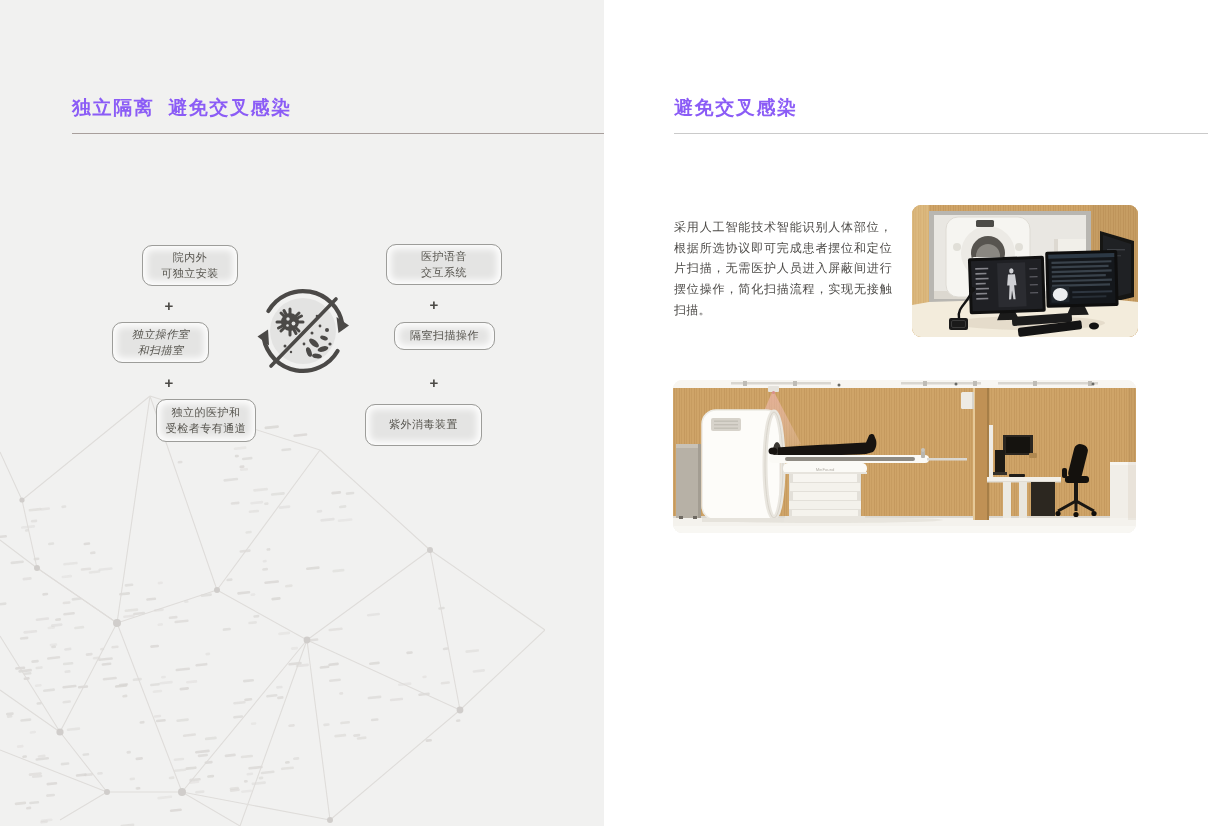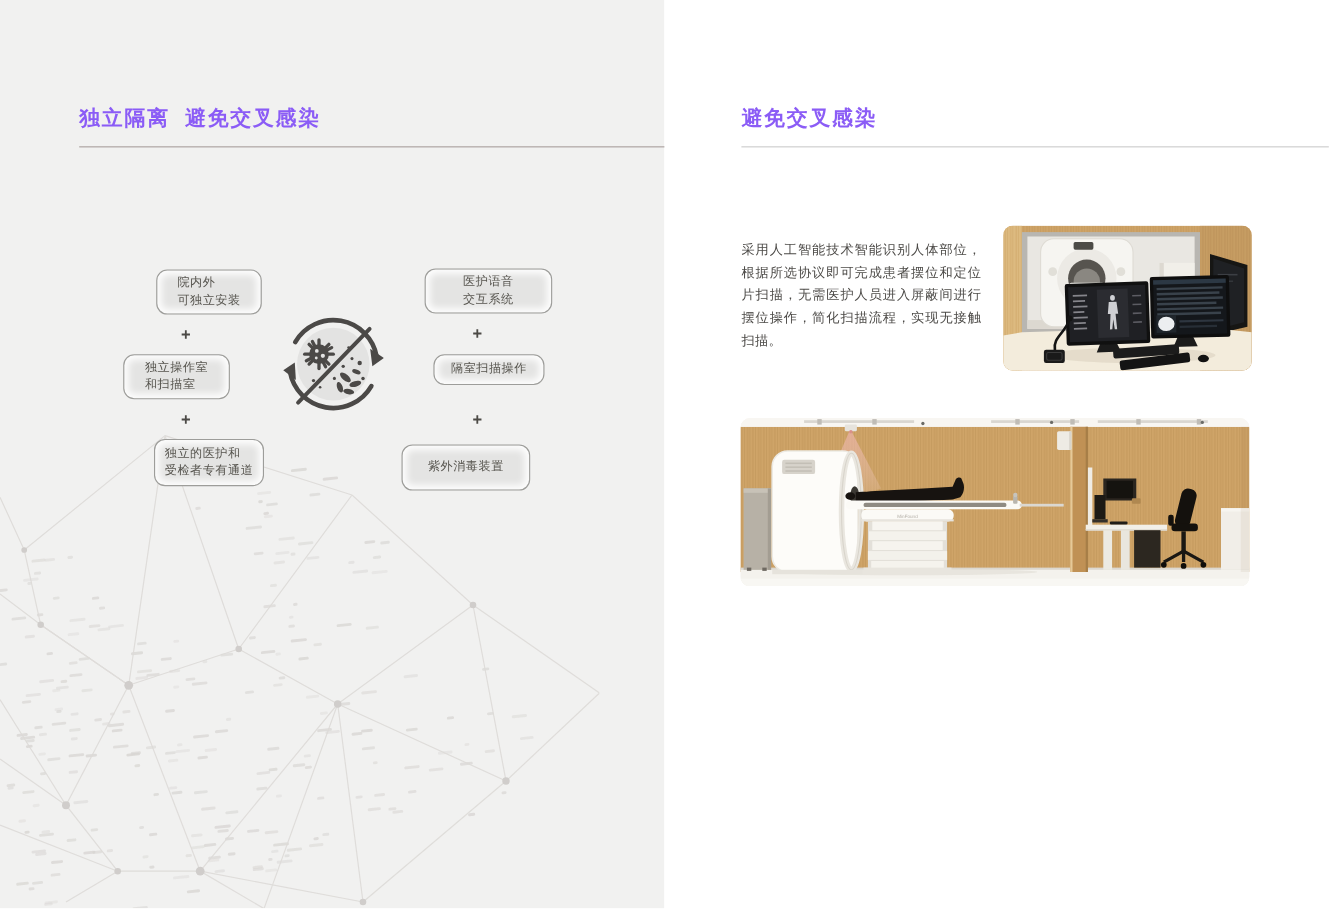--- a/index.html
+++ b/index.html
@@ -6,21 +6,21 @@
   body{font-family:"Liberation Sans","DejaVu Sans",sans-serif;}
   .canvas{position:relative;width:1209px;height:826px;overflow:hidden;background:#fff;}
   .left-panel{position:absolute;left:0;top:0;width:604px;height:826px;background:#f1f1f0;overflow:hidden;}
   .right-panel{position:absolute;left:604px;top:0;width:605px;height:826px;background:#ffffff;}
   .section-title{position:absolute;margin:0;font-size:19px;font-weight:700;color:#8b5cf6;letter-spacing:1.6px;white-space:pre;}
   .rule{position:absolute;height:1px;}
   .rule-left{left:72px;top:133px;width:532px;background:#a89f9c;}
   .rule-right{left:674px;top:133px;width:534px;background:#cacaca;}
   .dbox{position:absolute;box-sizing:border-box;border:1px solid #9d9d9a;border-radius:10px;
         background:#e4e4e3;box-shadow:inset 0 0 7px 4px rgba(255,255,255,0.92);
-        display:flex;align-items:center;justify-content:center;
+        display:flex;align-items:center;justify-content:center;text-align:center;
         font-size:11px;line-height:1.45;color:#56544e;letter-spacing:0.5px;white-space:pre-line;}
   .plus{position:absolute;transform:translate(-50%,-50%);font-size:15px;font-weight:700;color:#4c4a46;}
   .para{position:absolute;left:674px;top:217px;width:218px;margin:0;font-size:12px;line-height:1.72;
         color:#4d4b48;text-align:justify;letter-spacing:0.3px;font-family:Liberation Serif, serif;}
   .photo{position:absolute;border-radius:9px;overflow:hidden;}
   .photo svg{display:block;}
   .wm{position:absolute;left:0;top:390px;pointer-events:none;opacity:0.8;}
   .center-icon{position:absolute;left:257px;top:286px;}
 </style>
 </head>
@@ -290,24 +290,24 @@
   </div>
 
   <div class="right-panel"></div>
 
   <h1 class="section-title" style="left:72px;top:95px;">独立隔离  避免交叉感染</h1>
   <div class="rule rule-left"></div>
 
   <div class="dbox" style="left:142px;top:245px;width:96px;height:41px;">院内外
 可独立安装</div>
   <div class="plus" style="left:169px;top:305px;">+</div>
-  <div class="dbox" style="left:112px;top:322px;width:97px;height:41px;">独立操作室
+  <div class="dbox" style="left:112px;top:322px;width:97px;height:41px;font-style:italic;">独立操作室
 和扫描室</div>
   <div class="plus" style="left:169px;top:382px;">+</div>
-  <div class="dbox" style="left:140px;top:399px;width:100px;height:43px;">独立的医护和
+  <div class="dbox" style="left:156px;top:399px;width:100px;height:43px;">独立的医护和
 受检者专有通道</div>
 
   <div class="dbox" style="left:386px;top:244px;width:116px;height:41px;">医护语音
 交互系统</div>
   <div class="plus" style="left:434px;top:304px;">+</div>
   <div class="dbox" style="left:394px;top:322px;width:101px;height:28px;">隔室扫描操作</div>
   <div class="plus" style="left:434px;top:382px;">+</div>
   <div class="dbox" style="left:365px;top:404px;width:117px;height:42px;">紫外消毒装置</div>
 
   <svg class="center-icon" width="92" height="90" viewBox="0 0 92 90">

